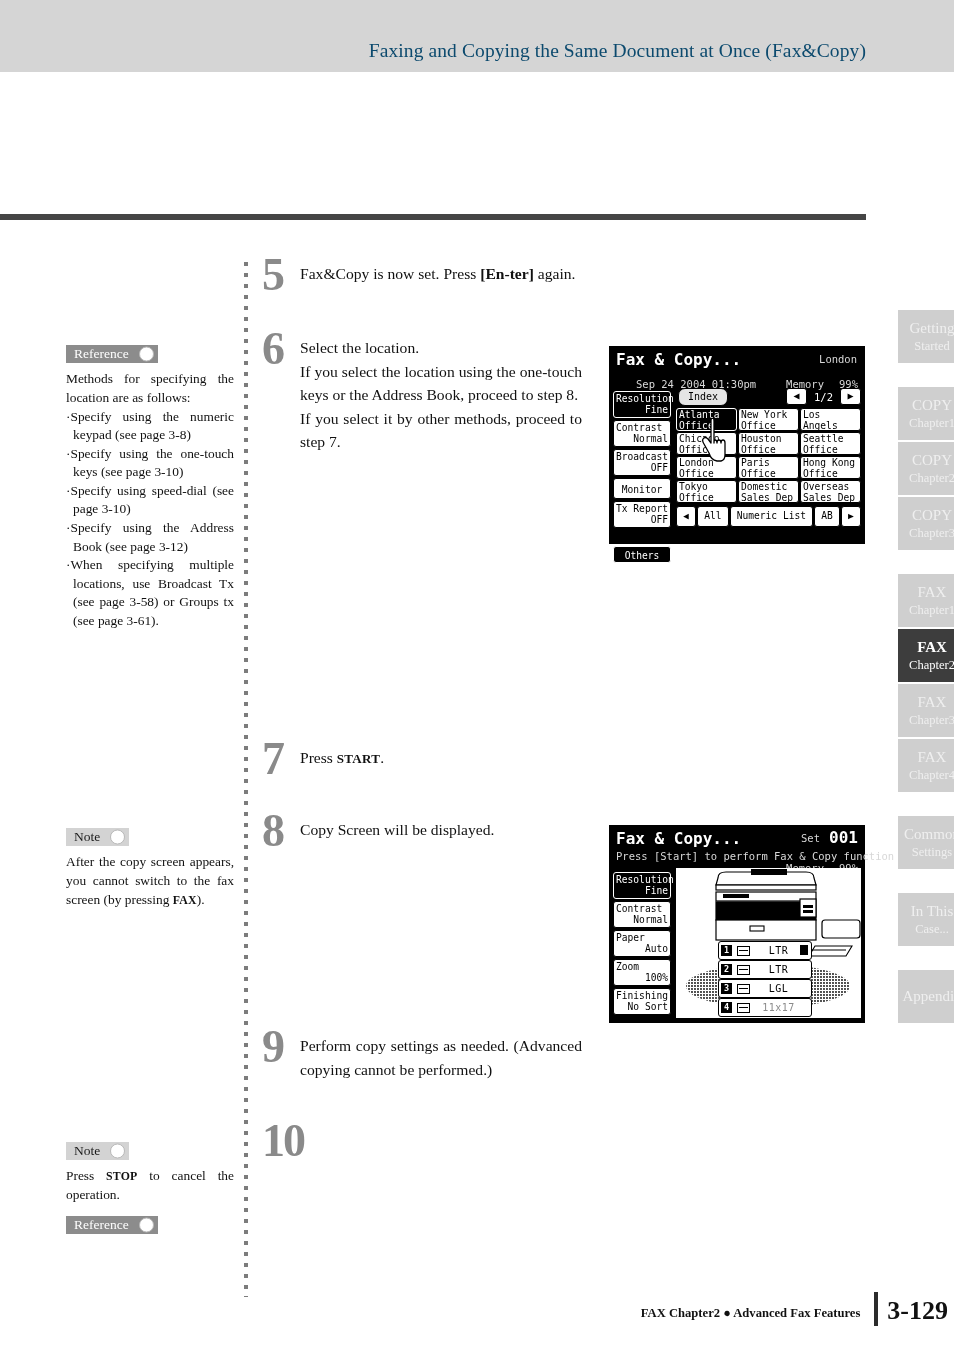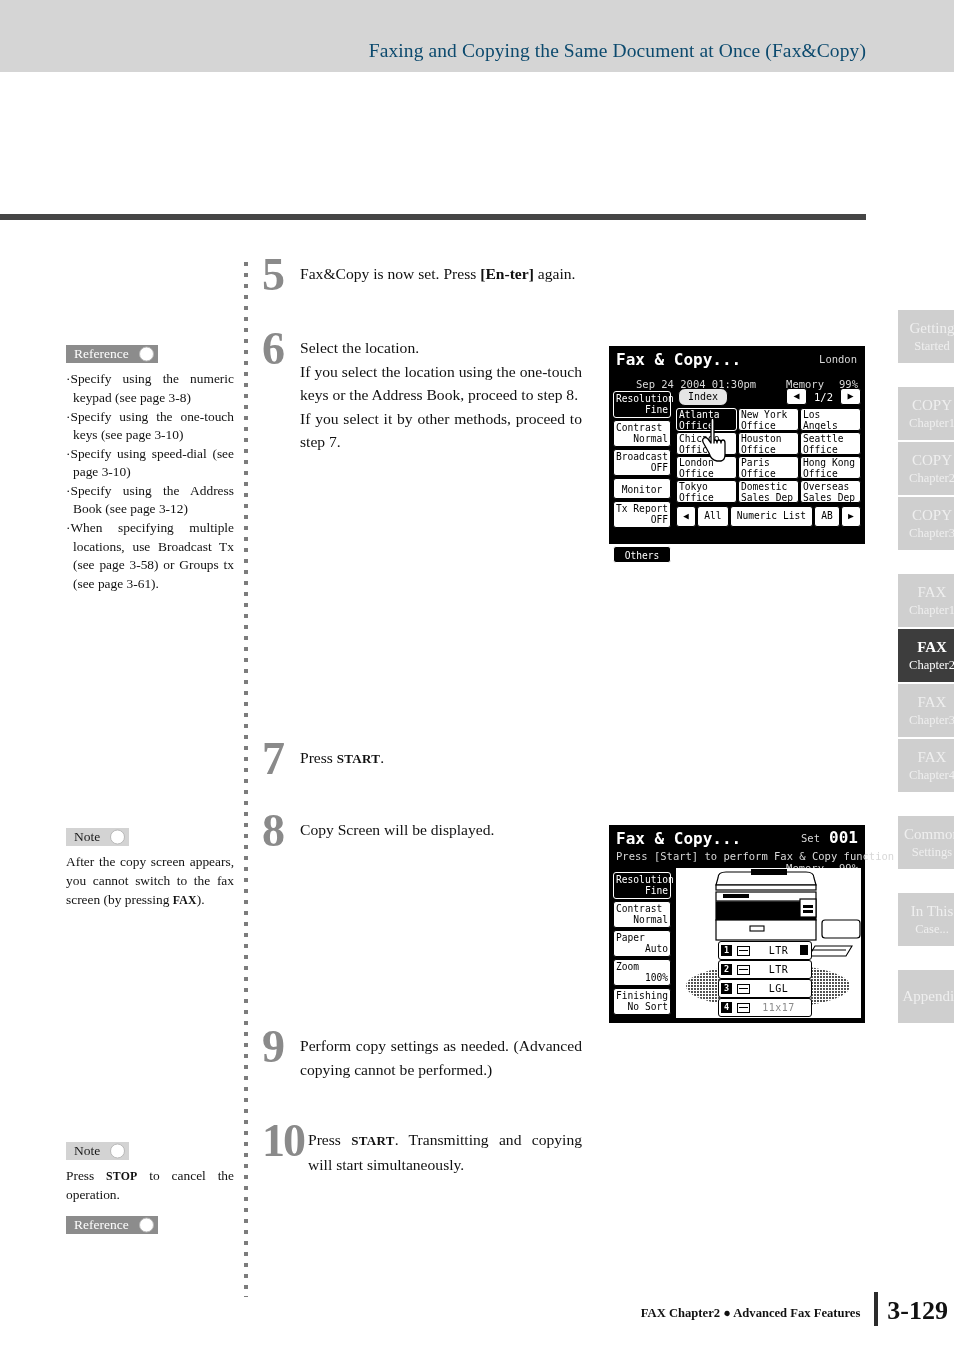--- a/index.html
+++ b/index.html
@@ -210,20 +210,21 @@
 <div class="dot-divider"></div>
 
 <div class="notes-col">
 
   <div class="note-block" style="top:344px;">
     <span class="tag-wrap">
       <span class="tag dark"><span class="tag-inner">Reference</span></span>
       <span class="tag-knob"></span>
     </span>
     <div class="note-body">
+      <div>Methods for specifying the location are as follows:</div>
       <ul class="note-list">
         <li>·<span>Specify using the numeric keypad (see page 3-8)</span></li>
         <li>·<span>Specify using the one-touch keys (see page 3-10)</span></li>
         <li>·<span>Specify using speed-dial (see page 3-10)</span></li>
         <li>·<span>Specify using the Address Book (see page 3-12)</span></li>
         <li>·<span>When specifying multiple locations, use Broadcast Tx (see page 3-58) or Groups tx (see page 3-61).</span></li>
       </ul>
     </div>
   </div>
 
@@ -277,21 +278,20 @@
     <div class="step-text">Copy Screen will be displayed.</div>
   </div>
 
   <div class="step" style="top:1034px;">
     <div class="step-num">9</div>
     <div class="step-text">Perform copy settings as needed. (Advanced copying cannot be performed.)</div>
   </div>
 
   <div class="step" style="top:1128px;">
     <div class="step-num wide">10</div>
-    <div class="step-text"><span>Press </span><span class="sc">START</span><span>. Transmitting and copying will start simultaneously.</span></div>
   </div>
 </div>
 
 <div class="lcd lcd1">
   <div class="lcd-title">Fax &amp; Copy...</div>
   <div class="lcd-reserve">London</div>
   <div class="lcd-datetime">Sep 24 2004 01:30pm</div>
   <div class="lcd-mem">Memory</div>
   <div class="lcd-mem-val">99%</div>
 

